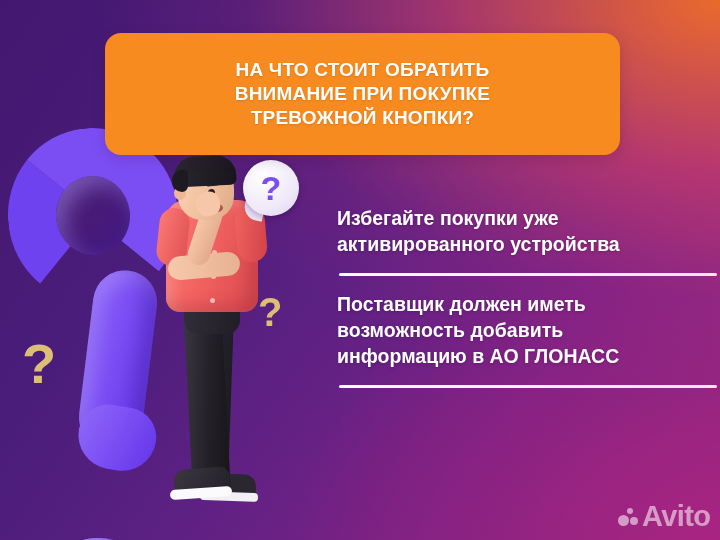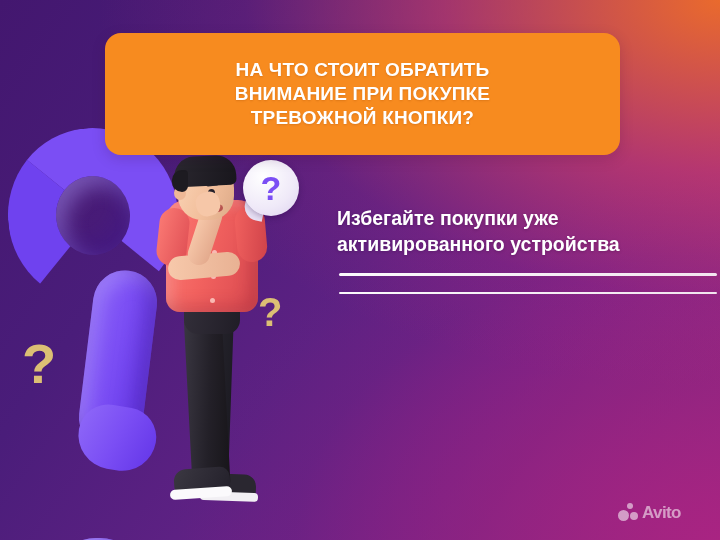--- a/index.html
+++ b/index.html
@@ -299,21 +299,21 @@
     gap: 4px;
     opacity: 0.55;
   }
   .avito-dots { position: relative; width: 20px; height: 20px; }
   .avito-dots i { position: absolute; background: #ffffff; border-radius: 50%; display: block; }
   .avito-dots i.d1 { left: 0px;  top: 8px;  width: 11px; height: 11px; }
   .avito-dots i.d2 { left: 9px;  top: 1px;  width: 6px;  height: 6px; }
   .avito-dots i.d3 { left: 12px; top: 10px; width: 8px;  height: 8px; }
   .avito-word {
     color: #ffffff;
-    font-size: 17px;
+    font-size: 29px;
     font-weight: 700;
     letter-spacing: -0.6px;
     line-height: 1;
   }
 </style>
 </head>
 <body>
 
 <div id="poster">
 
@@ -362,20 +362,23 @@
   <div class="headline-box">
     <div class="headline">НА ЧТО СТОИТ ОБРАТИТЬ
 ВНИМАНИЕ ПРИ ПОКУПКЕ
 ТРЕВОЖНОЙ КНОПКИ?</div>
   </div>
 
   <div class="points">
     <div class="point-text">Избегайте покупки уже
 активированного устройства</div>
     <div class="divider"></div>
+    <div class="point-text">Поставщик должен иметь
+возможность добавить
+информацию в АО ГЛОНАСС</div>
     <div class="divider"></div>
   </div>
 
   <div class="avito">
     <span class="avito-dots">
       <i class="d1"></i>
         <i class="d2"></i>
         <i class="d3"></i>
     </span>
     <span class="avito-word">Avito</span>

